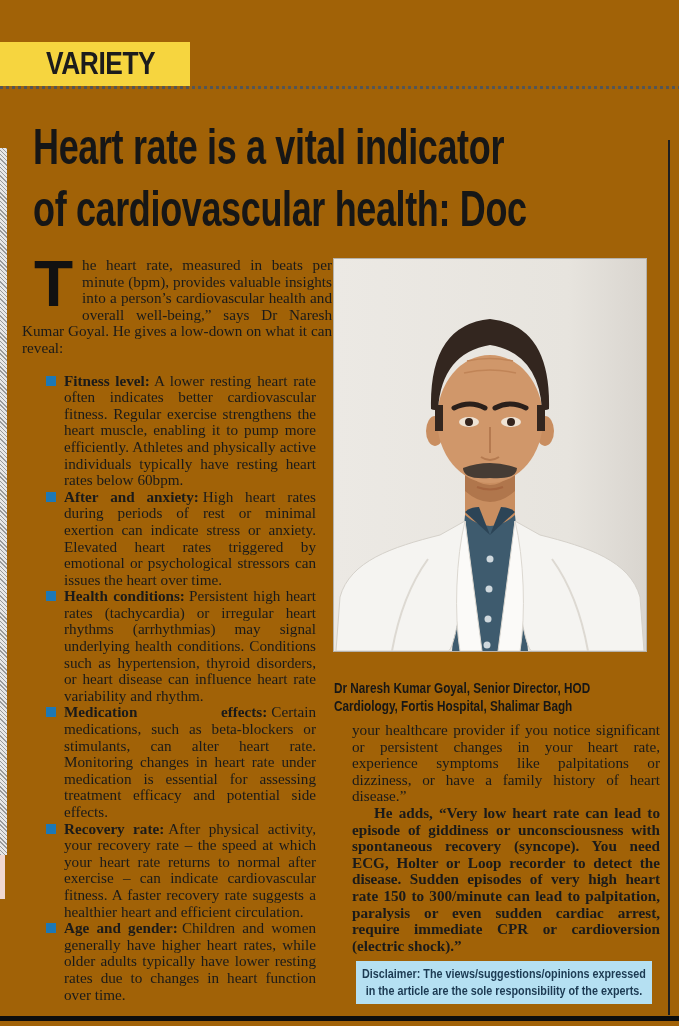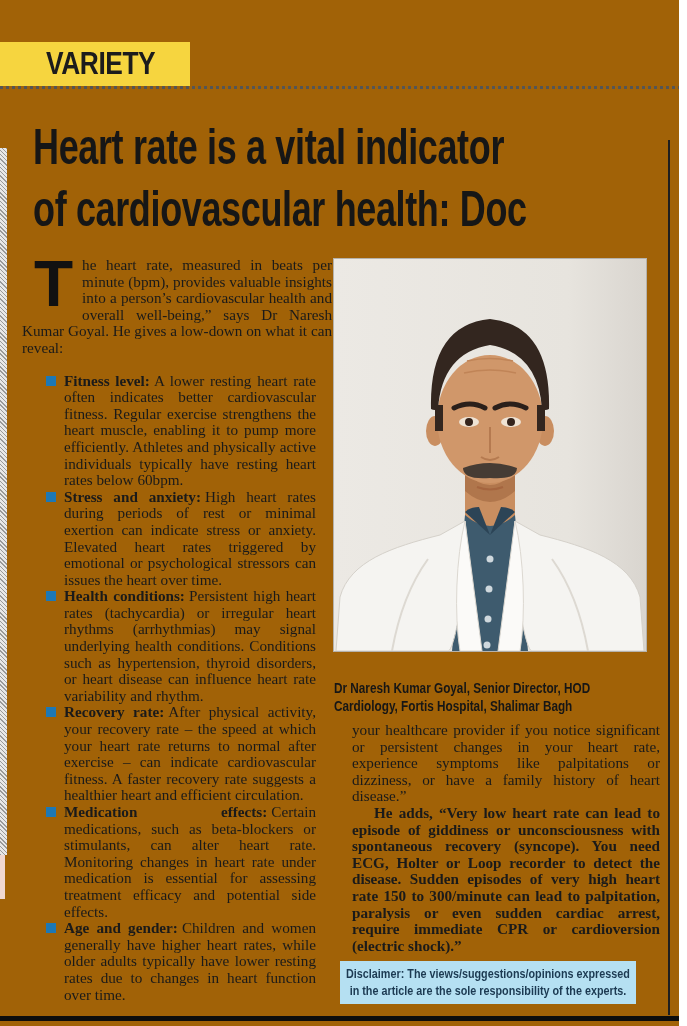--- a/index.html
+++ b/index.html
@@ -32,21 +32,21 @@
   .indent{text-indent:22px;font-weight:bold;}
 
   
   #photo{position:absolute;left:333px;top:258px;width:312px;height:392px;
         border:1px solid #b6b2ab;background:#e9e6e0;}
   #caption{position:absolute;left:334px;top:680px;width:372px;
         font-family:"Liberation Sans",sans-serif;font-weight:700;font-size:14px;
         line-height:17.5px;color:#161616;transform:scaleX(0.84);transform-origin:left top;}
 
   
-  #disclaimer{position:absolute;left:340px;top:961px;width:296px;height:43px;background:#b5e0f2;}
+  #disclaimer{position:absolute;left:356px;top:961px;width:296px;height:43px;background:#b5e0f2;}
   #disclaimer .dtext{position:absolute;left:-32px;top:4px;width:360px;text-align:center;
         font-family:"Liberation Sans",sans-serif;font-weight:700;font-size:13.5px;
         line-height:17px;color:#1c3a52;transform:scaleX(0.8);transform-origin:center top;}
 
   
   #bottombar{position:absolute;left:0;top:1016px;width:687px;height:5px;background:#0d0d0d;}
   #colrule{position:absolute;left:668px;top:140px;height:875px;width:0;border-left:2px solid #1f1f1f;}
   #lefthatch{position:absolute;left:0;top:148px;width:7px;height:707px;
         background:repeating-linear-gradient(45deg,#9a9a9a 0 1px,#e8e8e8 1px 3px);}
   #leftpink{position:absolute;left:0;top:855px;width:5px;height:44px;background:#f0d8d2;}
@@ -70,24 +70,24 @@
 
   <div id="headline">
     <div>Heart rate is a vital indicator</div>
     <div>of cardiovascular health: Doc</div>
   </div>
 
   <div id="leftcol" class="col">
     <p><span class="dropcap">T</span><span>he heart rate, measured in beats per minute (bpm), provides valuable insights into a person’s cardiovascular health and overall well-being,” says Dr Naresh Kumar Goyal. He gives a low-down on what it can reveal:</span></p>
     <ul class="blist">
       <li><span class="bmark"></span><b>Fitness level:</b><span>A lower resting heart rate often indicates better cardiovascular fitness. Regular exercise strengthens the heart muscle, enabling it to pump more efficiently. Athletes and physically active individuals typically have resting heart rates below 60bpm.</span></li>
-      <li><span class="bmark"></span><b>Stress and anxiety:</b><span>High heart rates during periods of rest or minimal exertion can indicate stress or anxiety. Elevated heart rates triggered by emotional or psychological stressors can issues the heart over time.</span></li>
+      <li><span class="bmark"></span><b>After and anxiety:</b><span>High heart rates during periods of rest or minimal exertion can indicate stress or anxiety. Elevated heart rates triggered by emotional or psychological stressors can issues the heart over time.</span></li>
       <li><span class="bmark"></span><b>Health conditions:</b><span>Persistent high heart rates (tachycardia) or irregular heart rhythms (arrhythmias) may signal underlying health conditions. Conditions such as hypertension, thyroid disorders, or heart disease can influence heart rate variability and rhythm.</span></li>
+      <li><span class="bmark"></span><b>Medication effects:</b><span>Certain medications, such as beta-blockers or stimulants, can alter heart rate. Monitoring changes in heart rate under medication is essential for assessing treatment efficacy and potential side effects.</span></li>
       <li><span class="bmark"></span><b>Recovery rate:</b><span>After physical activity, your recovery rate – the speed at which your heart rate returns to normal after exercise – can indicate cardiovascular fitness. A faster recovery rate suggests a healthier heart and efficient circulation.</span></li>
-      <li><span class="bmark"></span><b>Medication effects:</b><span>Certain medications, such as beta-blockers or stimulants, can alter heart rate. Monitoring changes in heart rate under medication is essential for assessing treatment efficacy and potential side effects.</span></li>
       <li><span class="bmark"></span><b>Age and gender:</b><span>Children and women generally have higher heart rates, while older adults typically have lower resting rates due to changes in heart function over time.</span></li>
     </ul>
   </div>
 
   <div id="photo">
     <svg width="312" height="392" viewBox="0 0 312 392">
       <defs>
         <linearGradient id="bgg" x1="0" y1="0" x2="1" y2="0">
           <stop offset="0" stop-color="#ece9e4"></stop>
             <stop offset="0.75" stop-color="#e7e4de"></stop>

